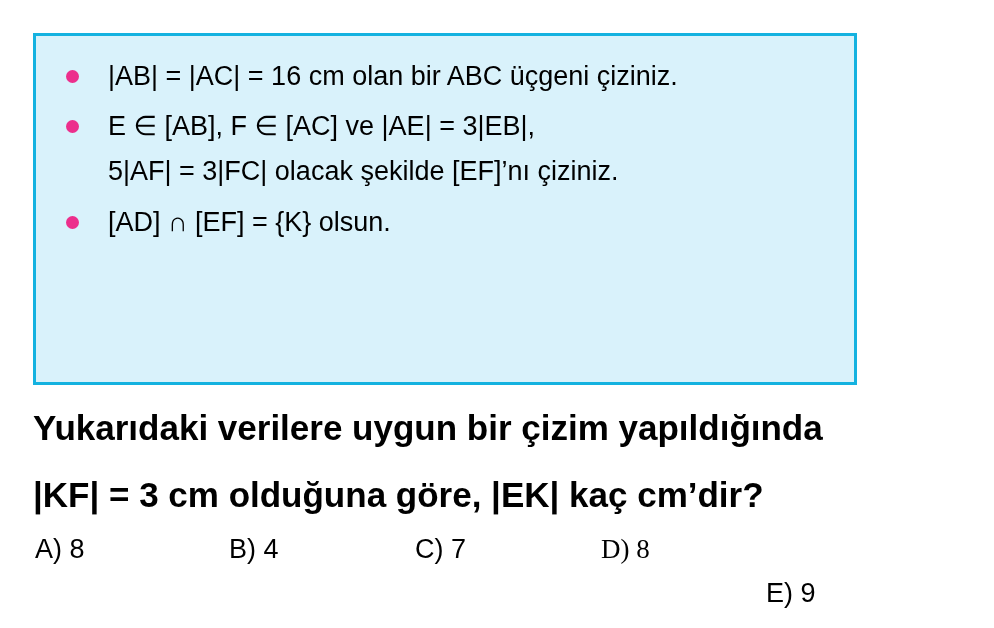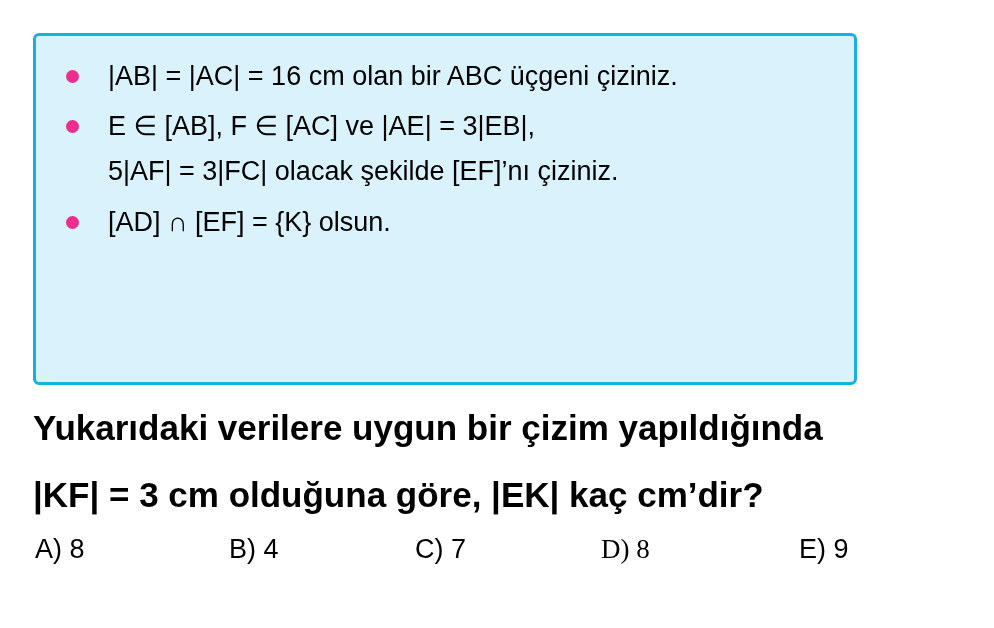--- a/index.html
+++ b/index.html
@@ -23,21 +23,21 @@
   }
   .given-box {
     position: absolute;
     left: 33px;
     top: 33px;
     width: 824px;
     height: 352px;
     box-sizing: border-box;
     background: #d9f2fb;
     border: 3px solid #14b2e0;
-    border-radius: 6px;
+    border-radius: 0;
   }
   .bullet-list {
     list-style: none;
     margin: 0;
     padding: 22px 0 0 0;
   }
   .bullet-item {
     position: relative;
     padding-left: 72px;
     margin-bottom: 14px;
@@ -89,21 +89,21 @@
     top: 0;
     font-size: 27px;
     line-height: 1.3;
     color: #000000;
     white-space: pre;
   }
   .choice-0 { left: 0px; }
   .choice-1 { left: 194px; }
   .choice-2 { left: 380px; }
   .choice-3 { left: 566px; font-family: Liberation Serif, serif; }
-  .choice-4 { left: 764px; }
+  .choice-4 { left: 731px; margin-top: 44px; }
 </style>
 </head>
 <body>
 
 <div class="page">
 
   <div class="given-box">
     <ul class="bullet-list">
 
       <li class="bullet-item">

